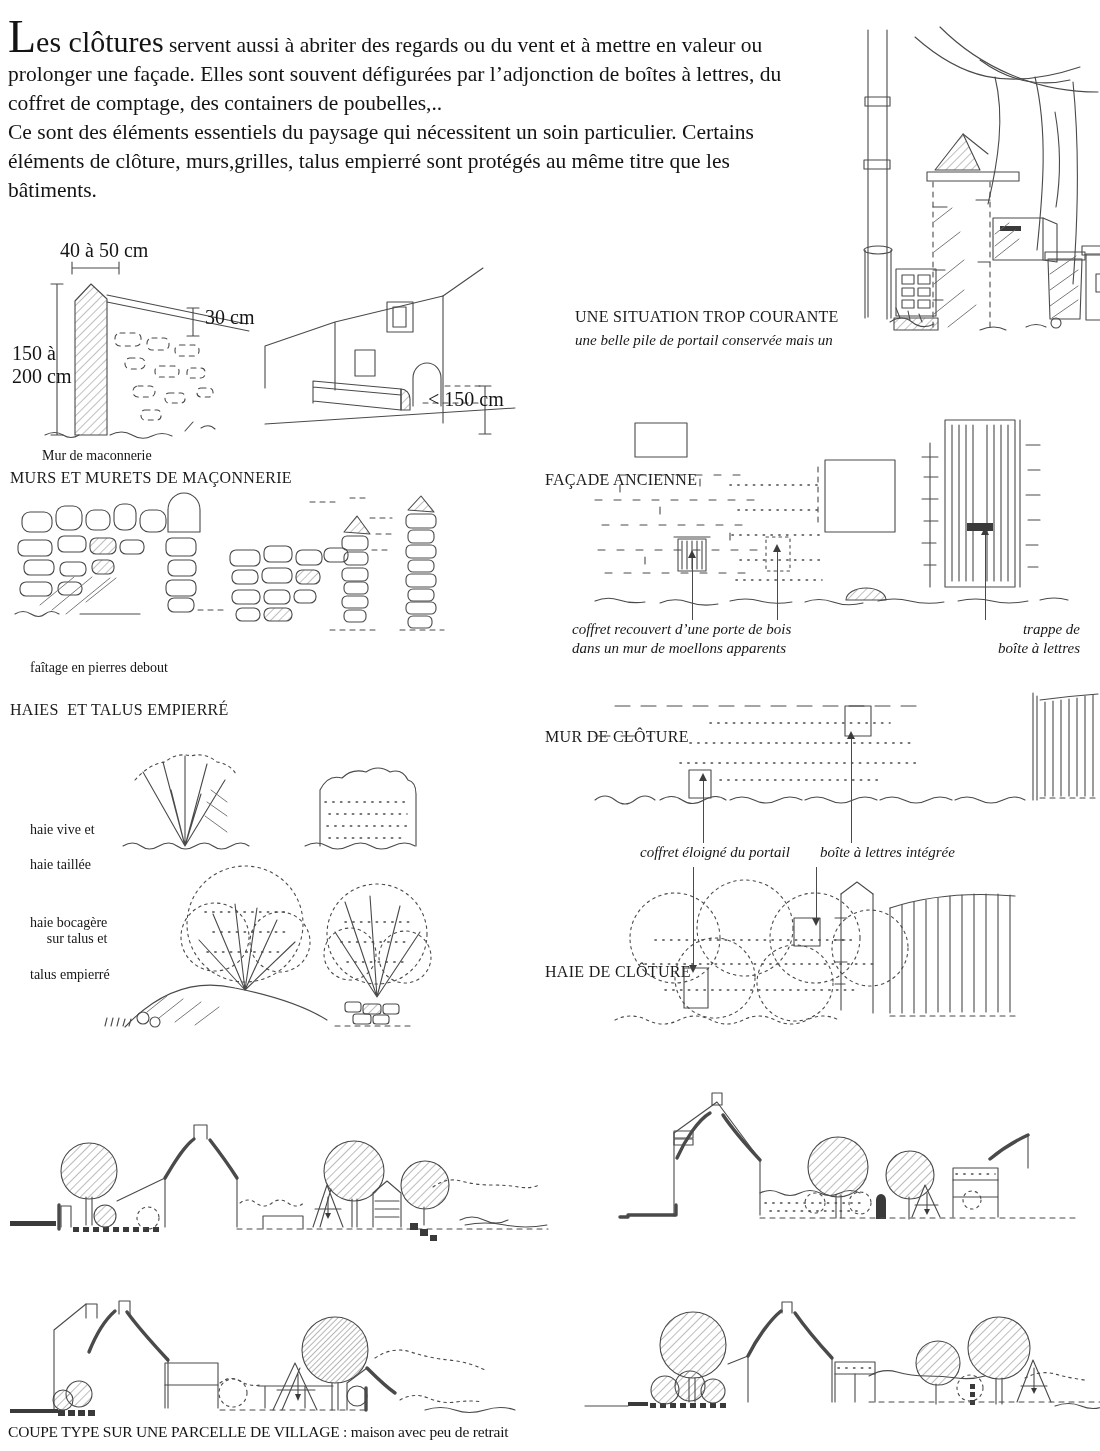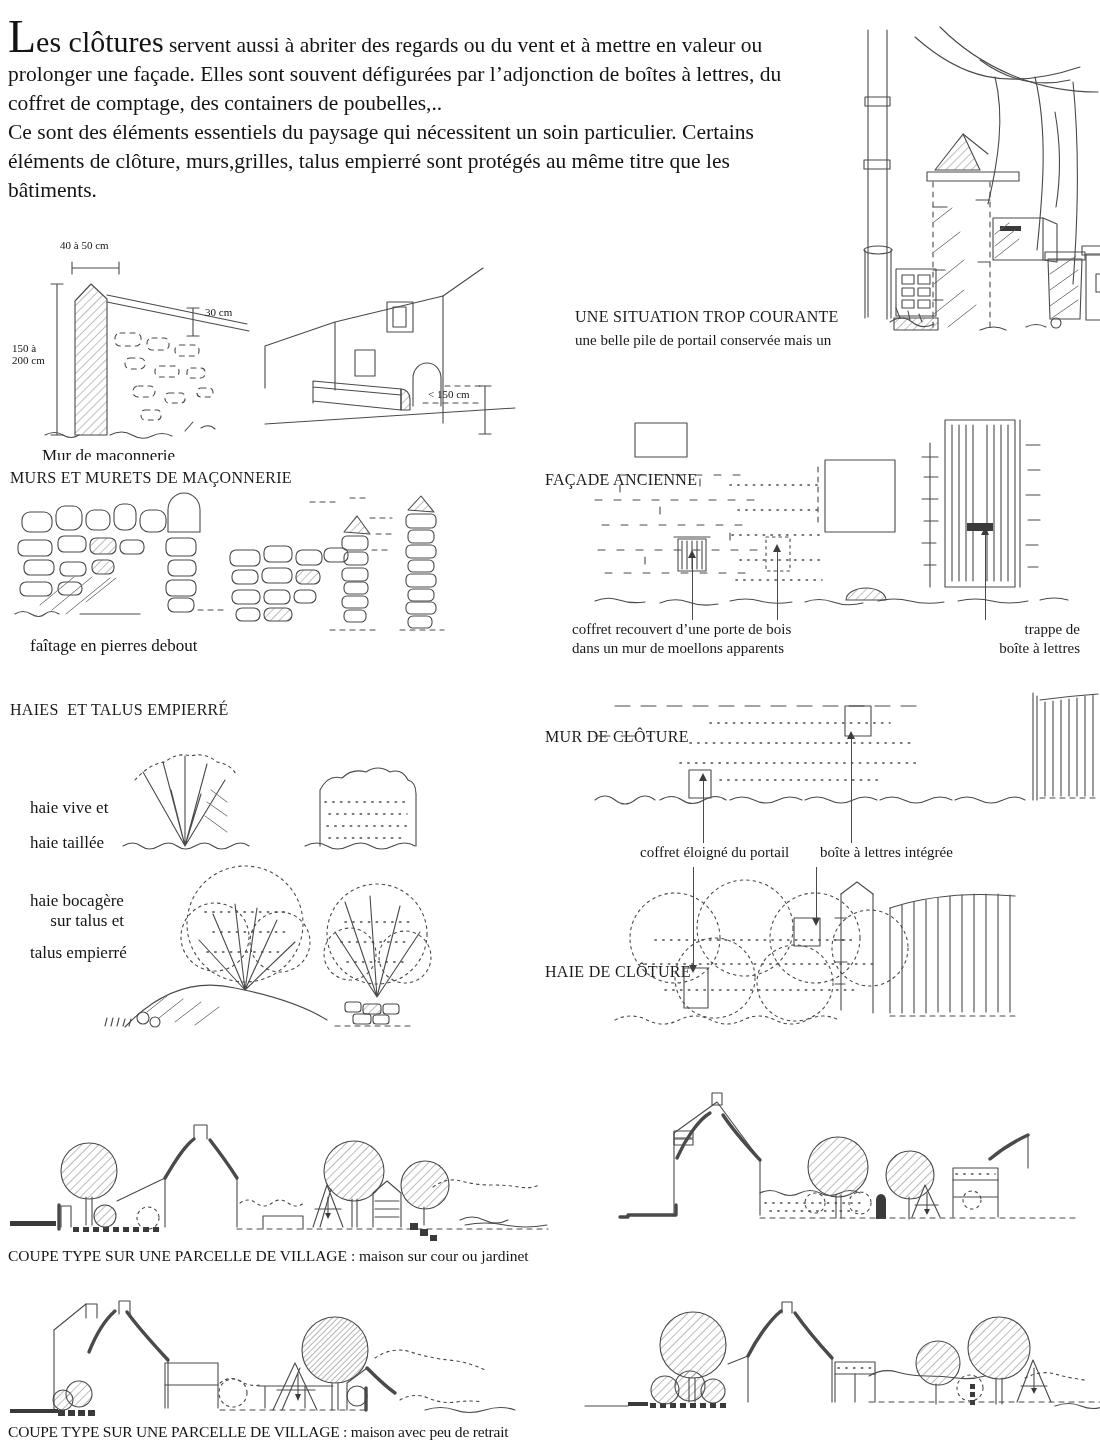--- a/index.html
+++ b/index.html
@@ -4,23 +4,23 @@
 <style>
   html,body{margin:0;padding:0;background:#e8e8e8;}
   .page{position:relative;width:1100px;height:1451px;background:#ffffff;
         font-family:"Liberation Serif",serif;color:#141414;overflow:hidden;margin:0 auto;}
   .abs{position:absolute;}
   .intro{font-size:21.5px;line-height:29px;}
   .intro p{margin:0;}
   .lead{display:inline-block;font-size:30px;line-height:29px;}
   .lead::first-letter{font-size:46px;}
   .hdr{font-size:16px;letter-spacing:.3px;color:#1b1b1b;}
-  .lbl{font-size:17px;}
-  .dim{font-size:11px;}
-  .cap{font-size:15px;color:#171717;line-height:19px;}
+  .lbl{font-size:14px;margin-top:24px;}
+  .dim{font-size:20px;}
+  .cap{font-size:15px;color:#171717;line-height:19px;font-style:italic;}
   .cap15{font-size:15.5px;}
   .two{white-space:pre-line;}
   .wsp{white-space:pre;}
   .clip{height:14px;overflow:hidden;}
   .r{text-align:right;}
   .vline{position:absolute;width:1px;background:#4a4a4a;}
   .ah{position:absolute;width:0;height:0;border-left:4px solid transparent;border-right:4px solid transparent;}
   .ah.up{border-bottom:8px solid #3c3c3c;}
   .ah.down{border-top:8px solid #3c3c3c;}
   svg{display:block;overflow:visible;}
@@ -502,21 +502,20 @@
           <path d="M343,95 V132 M388,95 V132 M343,112 H388"></path>
           <circle class="d2" cx="362" cy="115" r="9"></circle>
           <path class="thk" d="M380,74 C392,64 405,56 418,50"></path>
           <path d="M418,50 V83"></path>
         </g>
         <path class="d1" d="M150,133 H470"></path>
       </g>
     </svg>
   </div>
 
-  <span class="abs cap15" style="left:8px;top:1247px;">COUPE TYPE SUR UNE PARCELLE DE VILLAGE : maison sur cour ou jardinet</span>
 
   <div class="abs" style="left:5px;top:1288px;">
     <svg width="545" height="132" viewBox="0 0 545 132">
       <defs>
           <pattern id="hc3" width="6" height="6" patternUnits="userSpaceOnUse" patternTransform="rotate(45)">
             <line x1="0" y1="0" x2="0" y2="6" stroke="#6a6a6a" stroke-width="0.9"></line>
           </pattern>
       <pattern id="hc3d" width="4" height="4" patternUnits="userSpaceOnUse" patternTransform="rotate(45)">
             <line x1="0" y1="0" x2="0" y2="4" stroke="#5e5e5e" stroke-width="0.9"></line>
           </pattern>

